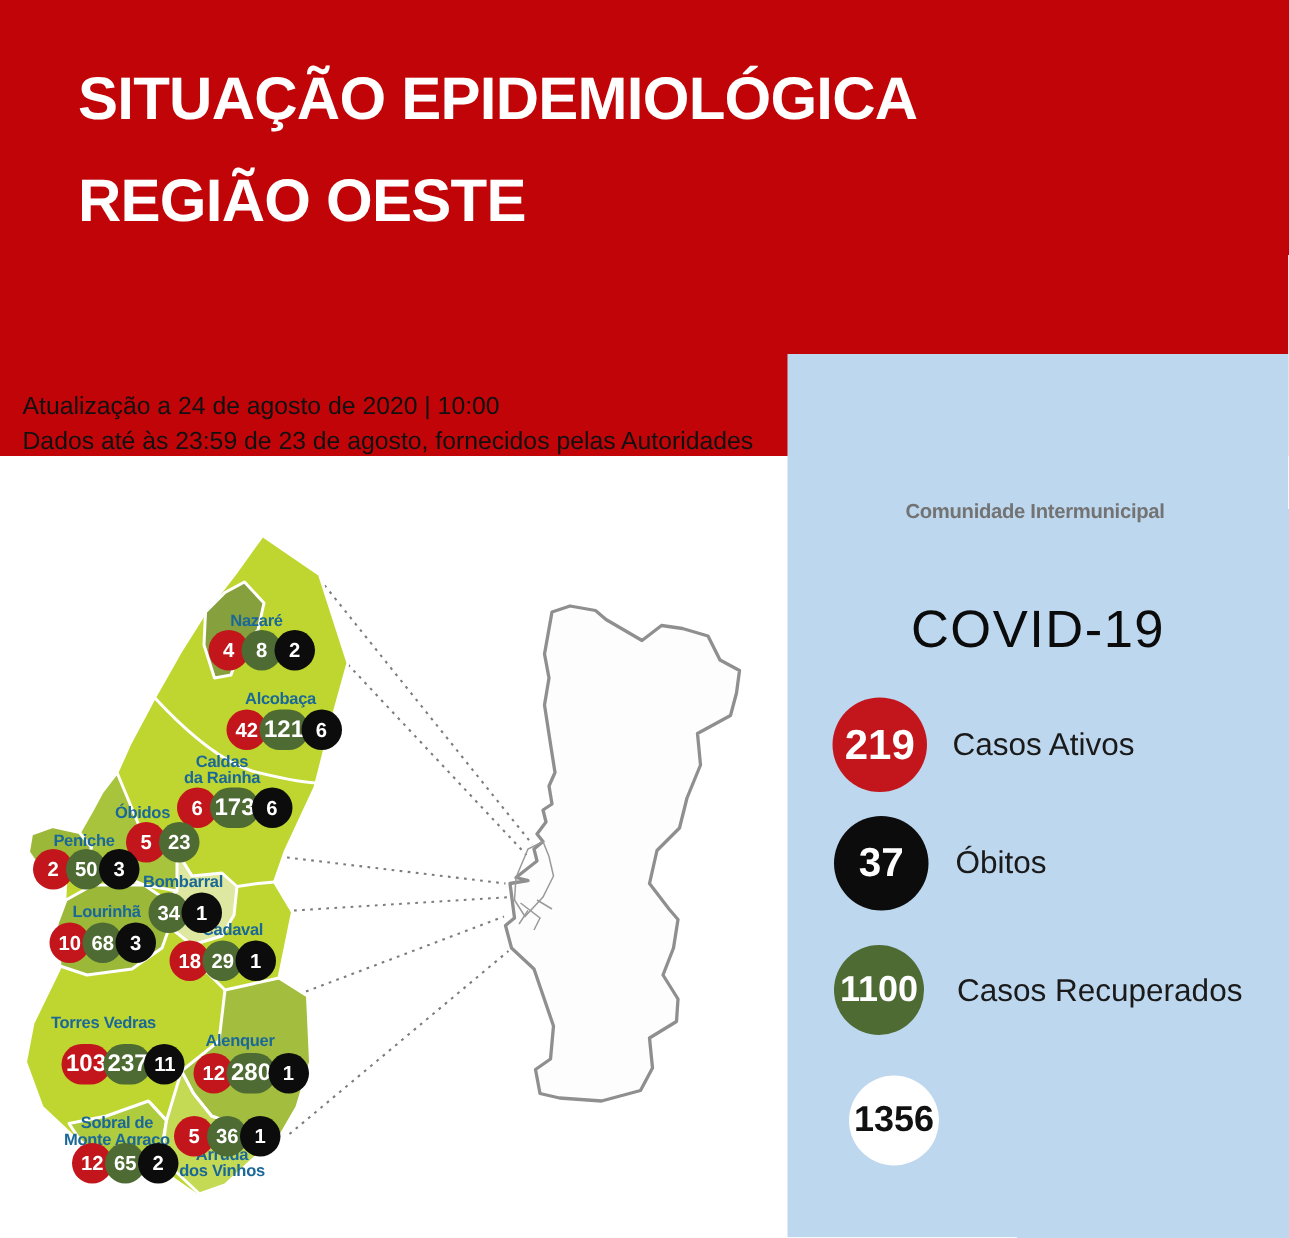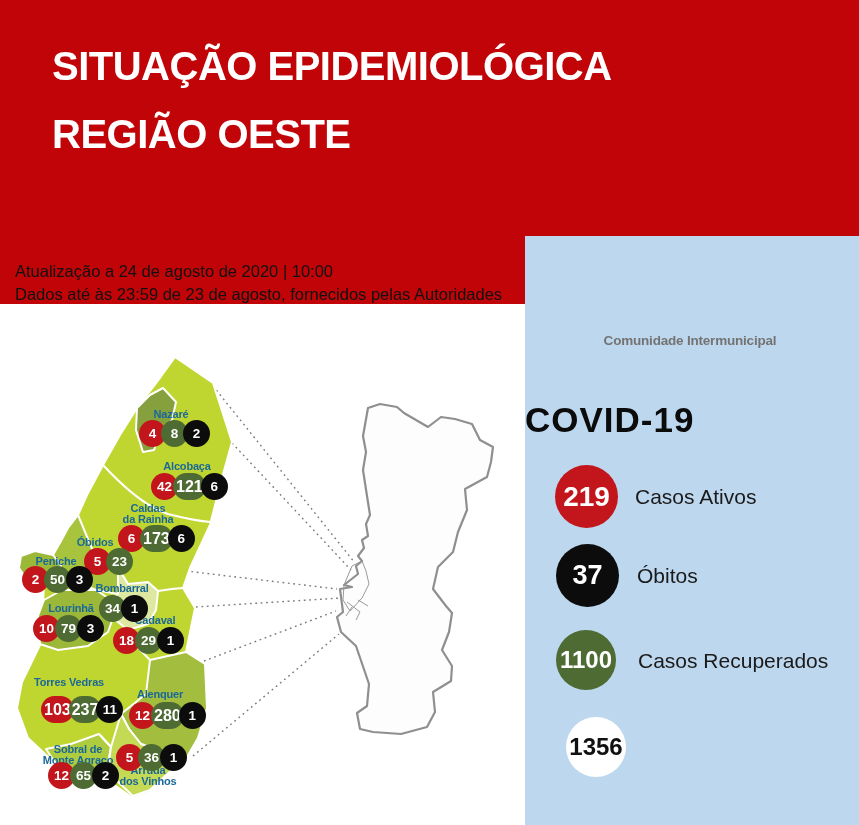--- a/index.html
+++ b/index.html
@@ -11,22 +11,22 @@
   .banner-title{position:absolute;left:52px;color:#ffffff;font-weight:bold;font-size:40px;
                 letter-spacing:-0.5px;white-space:nowrap;}
   .banner-title.l1{top:44px;}
   .banner-title.l2{top:112px;}
 
   
   .update{position:absolute;left:15px;top:260px;font-size:16.5px;line-height:23px;color:#111111;}
 
   
   .blue-panel{position:absolute;left:525px;top:236px;width:334px;height:589px;background:#BDD7EE;}
-  .covid-title{position:absolute;left:525px;top:400px;width:334px;text-align:left;
-               font-size:35px;font-weight:bold;color:#0B0B0B;letter-spacing:1px;}
+  .covid-title{position:absolute;left:525px;top:400px;width:334px;text-align:center;
+               font-size:35px;font-weight:normal;color:#0B0B0B;letter-spacing:1px;}
   .logo-subtitle{position:absolute;left:595px;top:333px;width:190px;text-align:center;
                  font-size:13.5px;font-weight:bold;color:#737373;letter-spacing:-0.2px;}
   .stat-circle{position:absolute;border-radius:50%;color:#ffffff;font-weight:bold;
                display:flex;align-items:center;justify-content:center;}
   .stat-circle.c-active{left:555px;top:465px;width:63px;height:63px;background:#C3161C;font-size:28px;}
   .stat-circle.c-deaths{left:556px;top:544px;width:63px;height:63px;background:#0C0C0C;font-size:27px;}
   .stat-circle.c-recovered{left:556px;top:630px;width:60px;height:60px;background:#4D6B33;font-size:24px;}
   .stat-circle.c-confirmed{left:566px;top:717px;width:60px;height:60px;background:#ffffff;color:#111111;font-size:24px;}
   .stat-label{position:absolute;font-size:21px;color:#1A1A1A;white-space:nowrap;}
   .stat-label.s0{left:635px;top:485px;}
@@ -181,21 +181,21 @@
       <span class="badge b-active">2</span>
       <span class="badge b-recovered">50</span>
       <span class="badge b-deaths">3</span>
     </div>
   <div class="badges" style="left:99px;top:595px;">
       <span class="badge b-recovered">34</span>
       <span class="badge b-deaths">1</span>
     </div>
   <div class="badges" style="left:33px;top:615px;">
       <span class="badge b-active">10</span>
-      <span class="badge b-recovered">79</span>
+      <span class="badge b-recovered">68</span>
       <span class="badge b-deaths">3</span>
     </div>
   <div class="badges" style="left:113px;top:627px;">
       <span class="badge b-active">18</span>
       <span class="badge b-recovered">29</span>
       <span class="badge b-deaths">1</span>
     </div>
   <div class="badges" style="left:41px;top:696px;">
       <span class="badge b-active wide">103</span>
       <span class="badge b-recovered wide">237</span>

